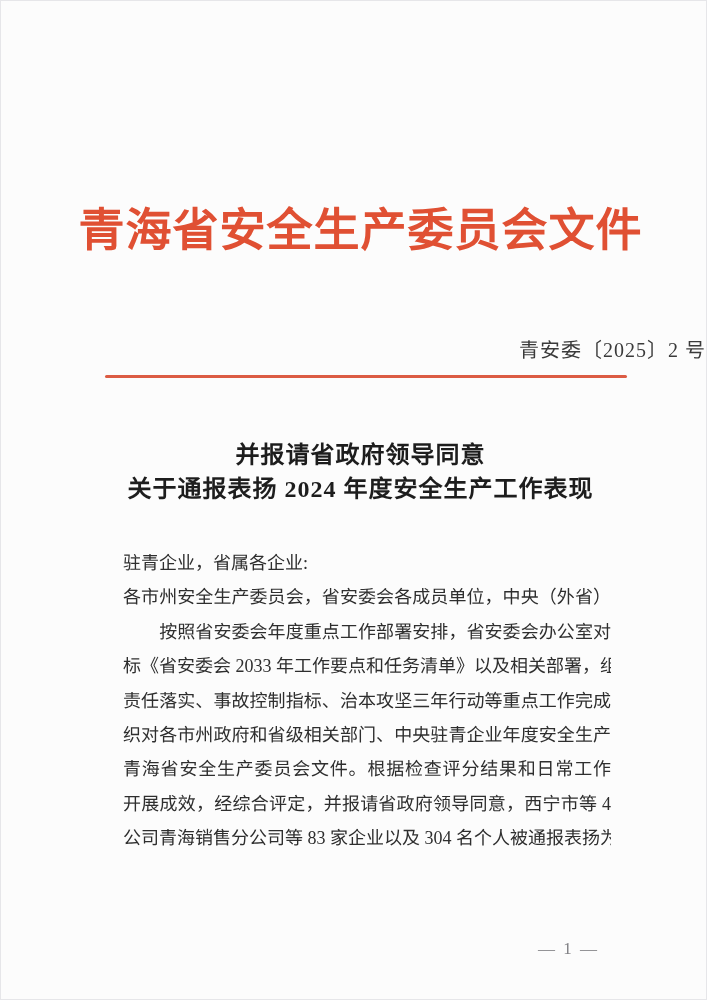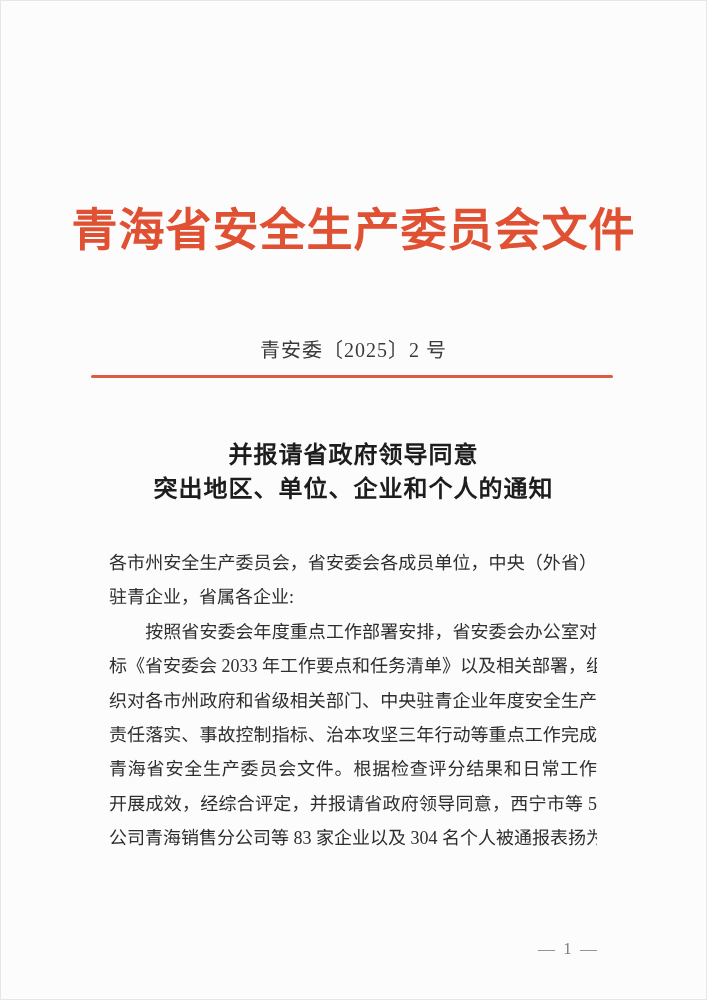--- a/index.html
+++ b/index.html
@@ -10,34 +10,35 @@
   }
   .page {
     position: relative;
     width: 707px;
     height: 1000px;
     margin: 0 auto;
     background: #fcfcfc;
     border: 1px solid #e6e6e9;
     box-sizing: border-box;
     overflow: hidden;
+    padding-left: 14px;
   }
   .red-header {
     margin-top: 198px;
     text-align: center;
     font-size: 46px;
     line-height: 64px;
     font-weight: 700;
     color: #e05033;
     letter-spacing: 1px;
     white-space: nowrap;
   }
   .doc-number {
     margin-top: 74px;
-    text-align: center;
+    text-align: right;
     font-size: 20px;
     line-height: 26px;
     color: #3a3a3a;
     letter-spacing: 1px;
   }
   .red-line {
     margin: 12px 0 0 90px;
     width: 522px;
     height: 3px;
     background: #dc5c44;
@@ -86,30 +87,30 @@
 <div class="page">
 
   <div class="red-header">青海省安全生产委员会文件</div>
 
   <div class="doc-number">青安委〔2025〕2 号</div>
 
   <div class="red-line"></div>
 
   <div class="title-block">
     <div class="title-line">并报请省政府领导同意</div>
-    <div class="title-line">突出地区、单位、企业和个人的通知</div>
+    <div class="title-line">关于通报表扬 2024 年度安全生产工作表现</div>
   </div>
 
   <div class="body-block">
+    <div class="body-line short">驻青企业，省属各企业:</div>
     <div class="body-line">各市州安全生产委员会，省安委会各成员单位，中央（外省）</div>
-    <div class="body-line short">驻青企业，省属各企业:</div>
     <div class="body-line">　　按照省安委会年度重点工作部署安排，省安委会办公室对</div>
     <div class="body-line">标《省安委会 2033 年工作要点和任务清单》以及相关部署，组</div>
+    <div class="body-line">责任落实、事故控制指标、治本攻坚三年行动等重点工作完成</div>
     <div class="body-line">织对各市州政府和省级相关部门、中央驻青企业年度安全生产</div>
-    <div class="body-line">责任落实、事故控制指标、治本攻坚三年行动等重点工作完成</div>
     <div class="body-line">青海省安全生产委员会文件。根据检查评分结果和日常工作</div>
-    <div class="body-line">开展成效，经综合评定，并报请省政府领导同意，西宁市等 5</div>
+    <div class="body-line">开展成效，经综合评定，并报请省政府领导同意，西宁市等 4</div>
     <div class="body-line">公司青海销售分公司等 83 家企业以及 304 名个人被通报表扬为</div>
   </div>
 
   <div class="page-number">— 1 —</div>
 
 </div>
 
 </body></html>

